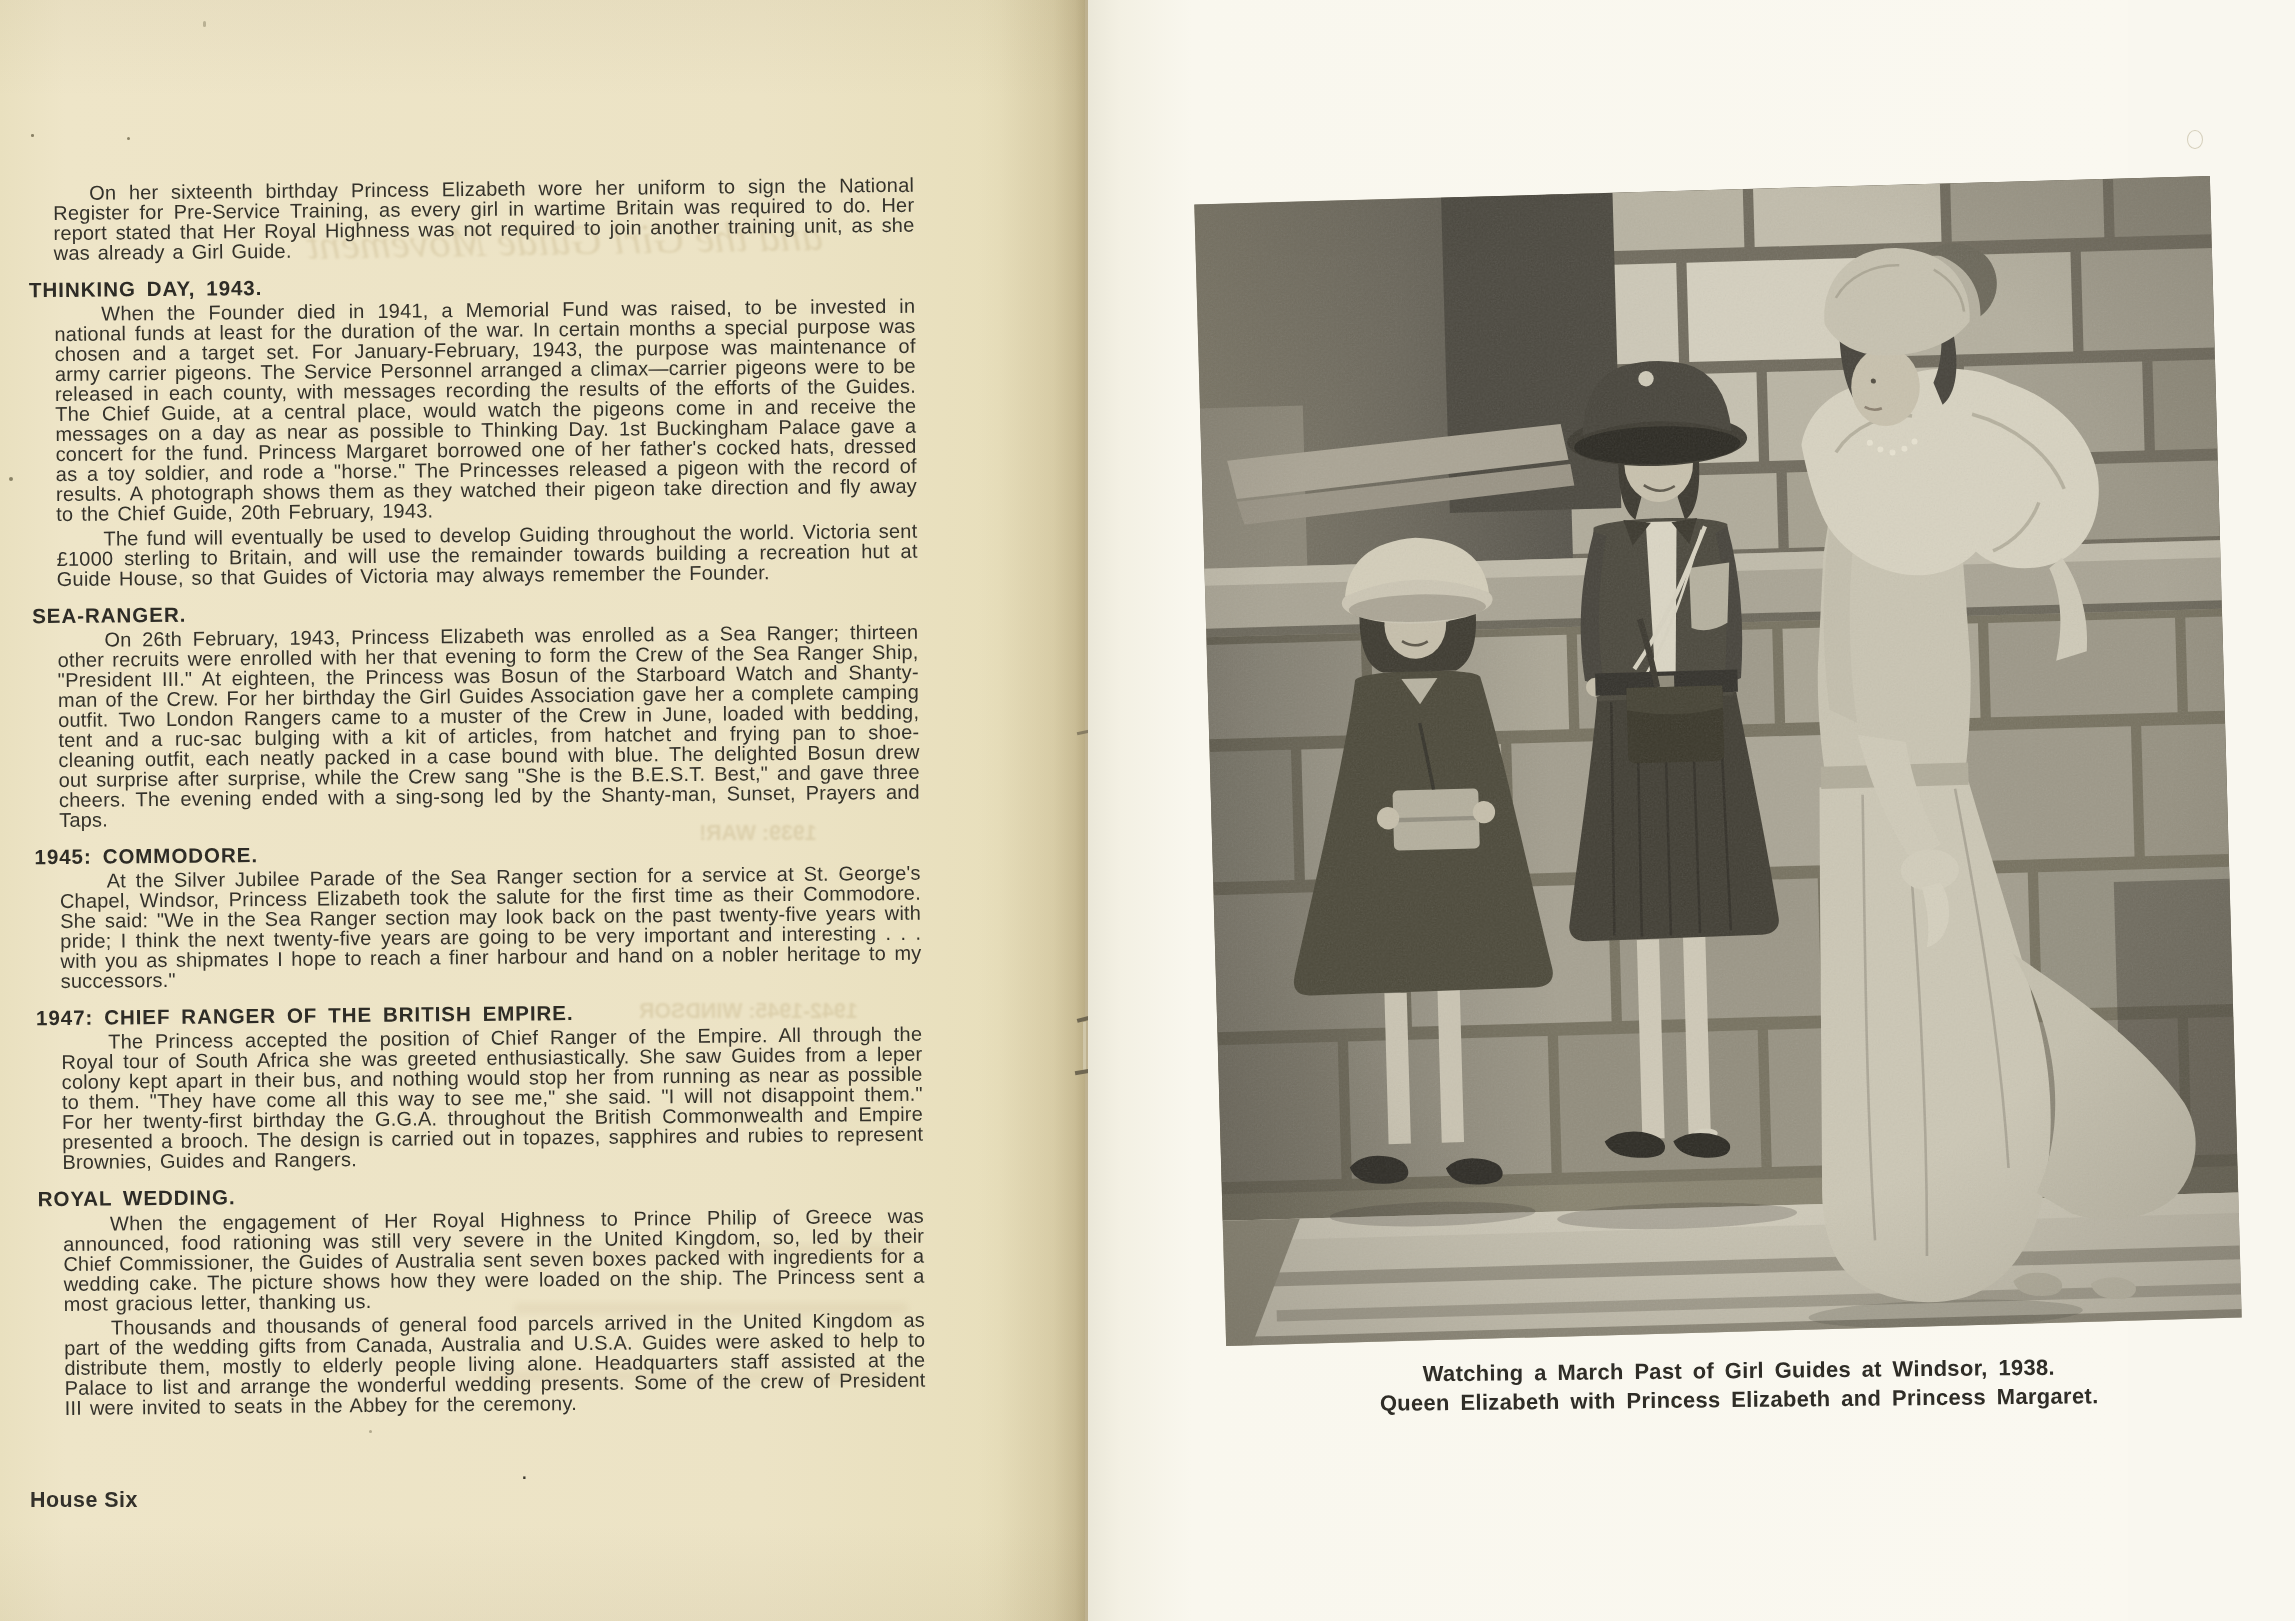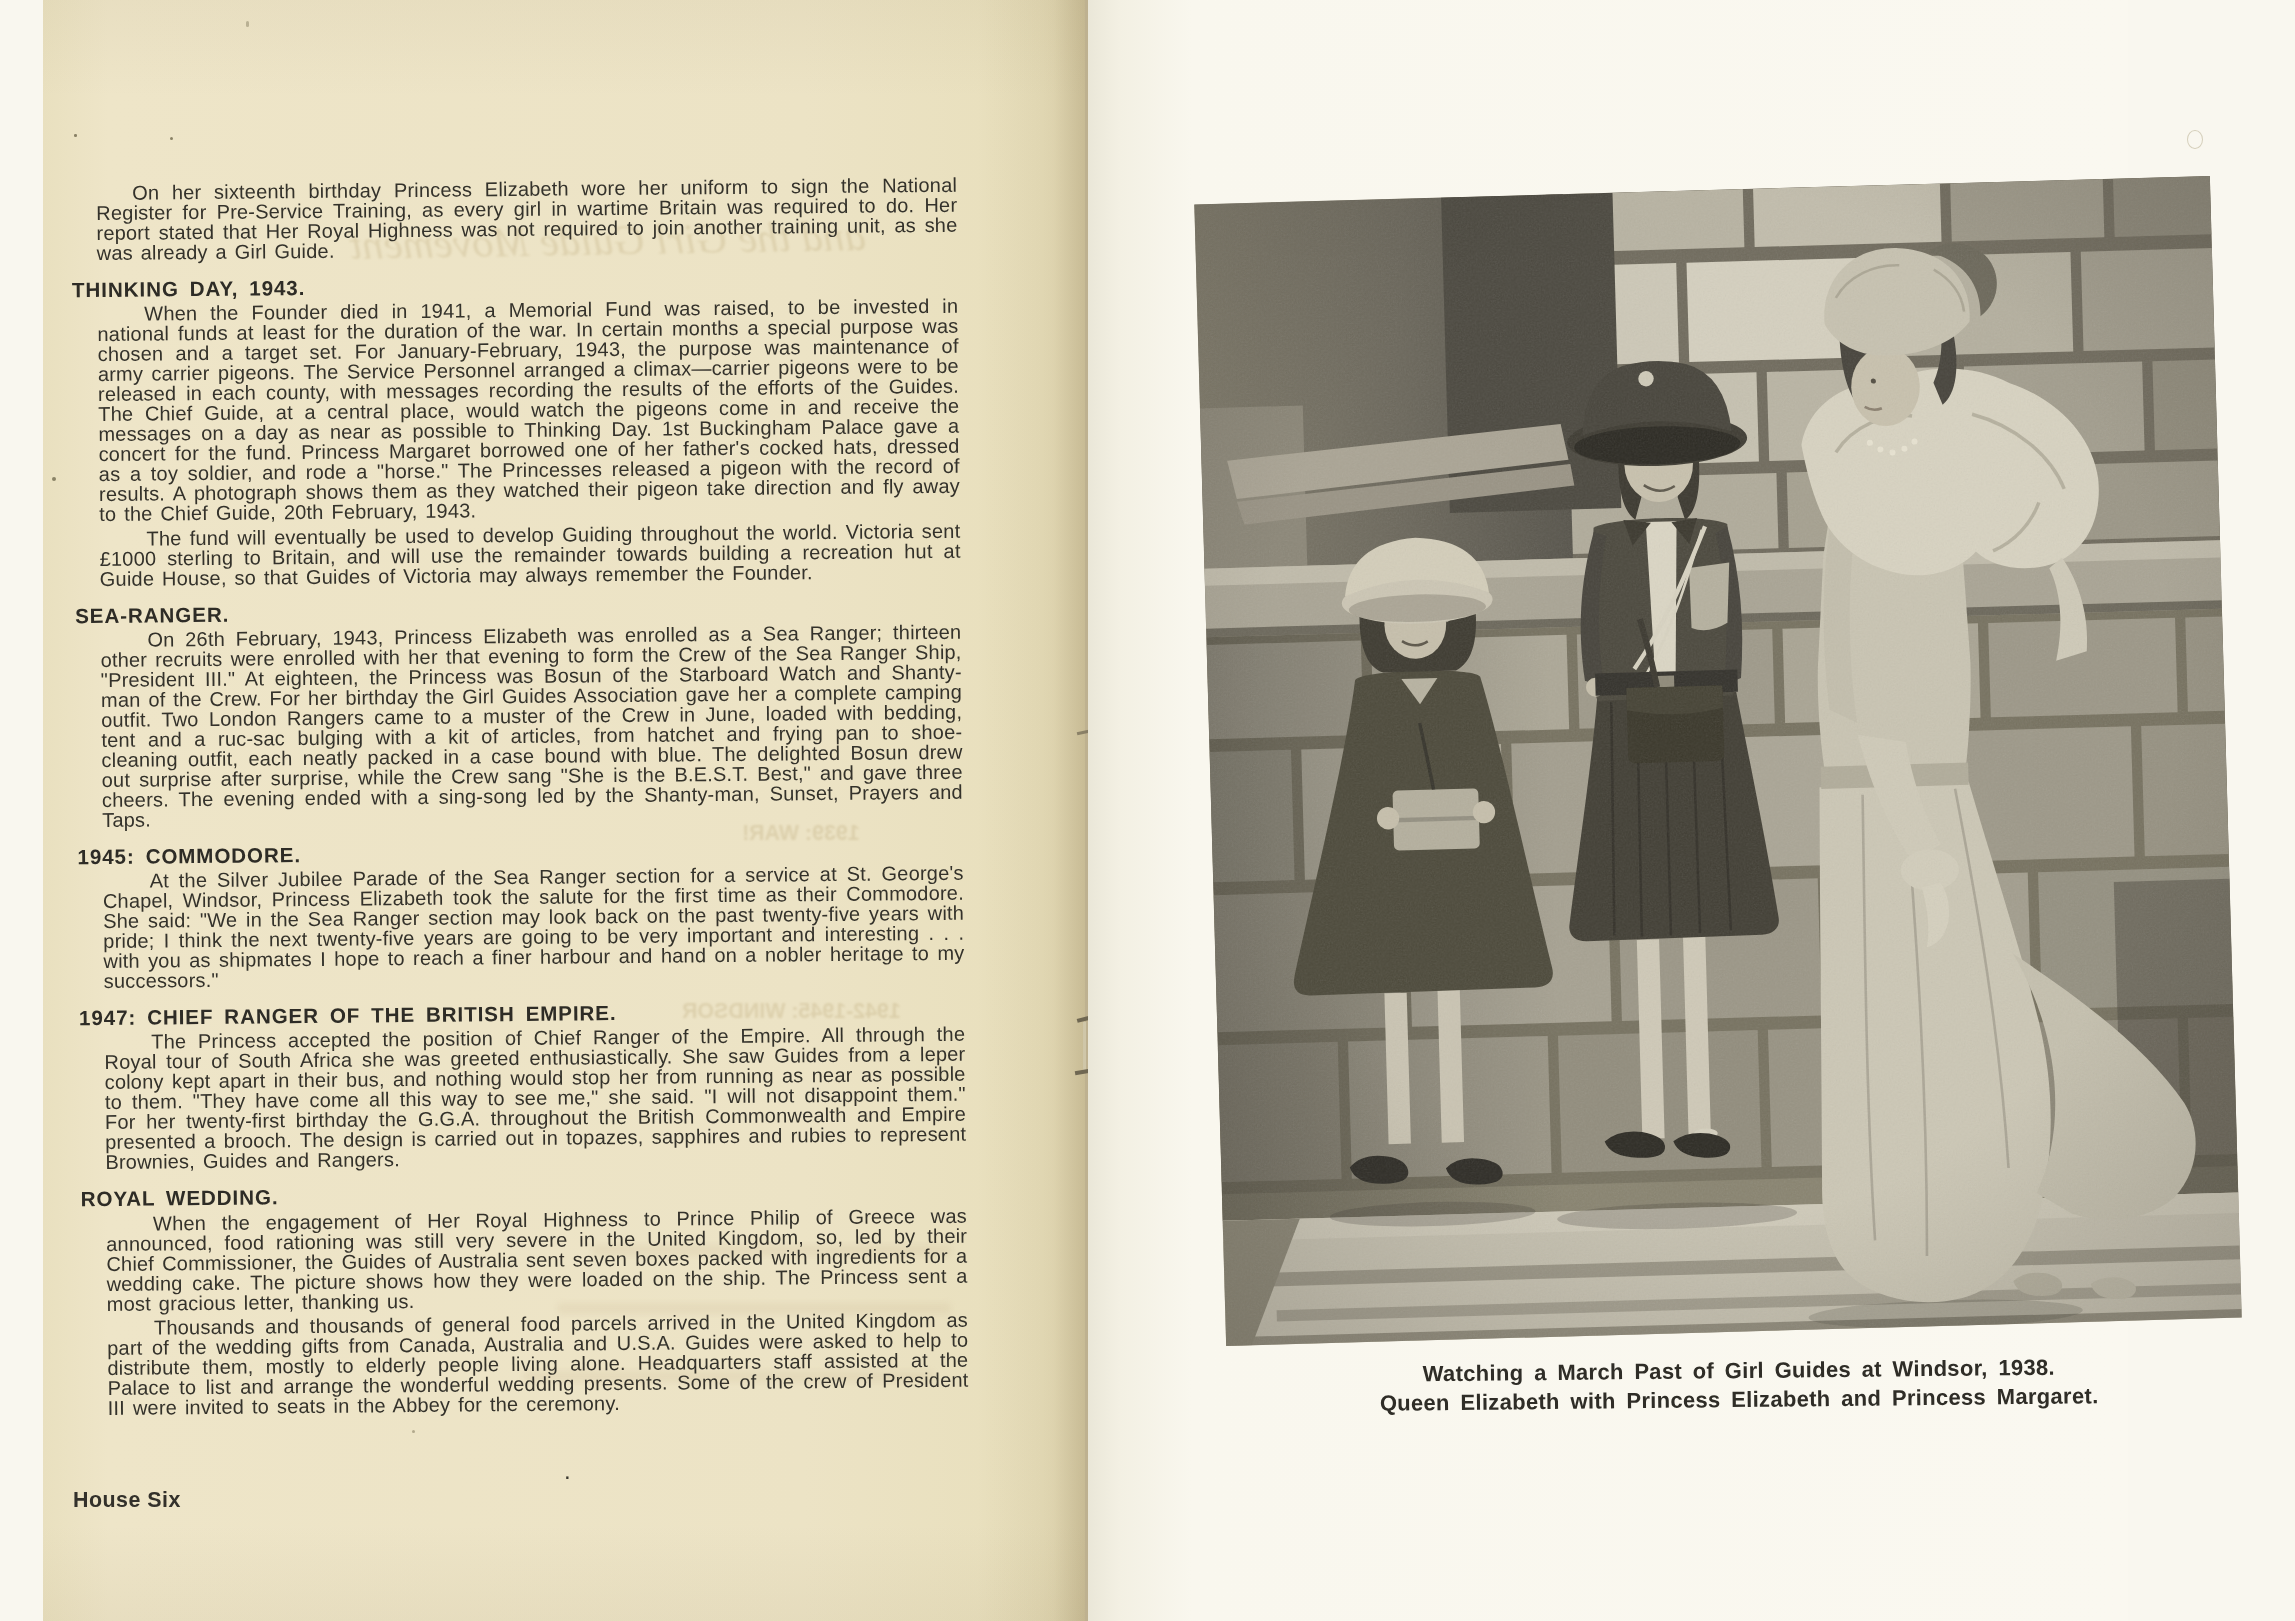--- a/index.html
+++ b/index.html
@@ -4,21 +4,20 @@
 <style>
   html,body{margin:0;padding:0;}
   body{
     width:2295px;height:1622px;position:relative;overflow:hidden;
     font-family:"Liberation Sans", sans-serif;background:#f9f7ef;
   }
   
   .page-left{
     position:absolute;left:0;top:0;width:1086px;height:1622px;
     background:linear-gradient(90deg,#e9e0bf 0%,#eee5c8 6%,#ece3c5 70%,#e8dfbc 92%,#ddd2ad 99%,#cfc49e 100%);
-    margin-left:43px;
   }
   .page-left .vshade{
     position:absolute;left:0;top:0;right:0;bottom:0;pointer-events:none;
     background:linear-gradient(180deg,rgba(120,100,60,0.05) 0%,rgba(0,0,0,0) 6%,rgba(0,0,0,0) 94%,rgba(120,100,60,0.06) 100%);
   }
   .textcol{
     position:absolute;left:53px;top:183px;width:861px;
     color:#34322b;font-size:20px;line-height:20px;text-align:justify;
     letter-spacing:0.2px;word-spacing:2.1px;
     transform:rotate(-0.55deg);transform-origin:0 0;

